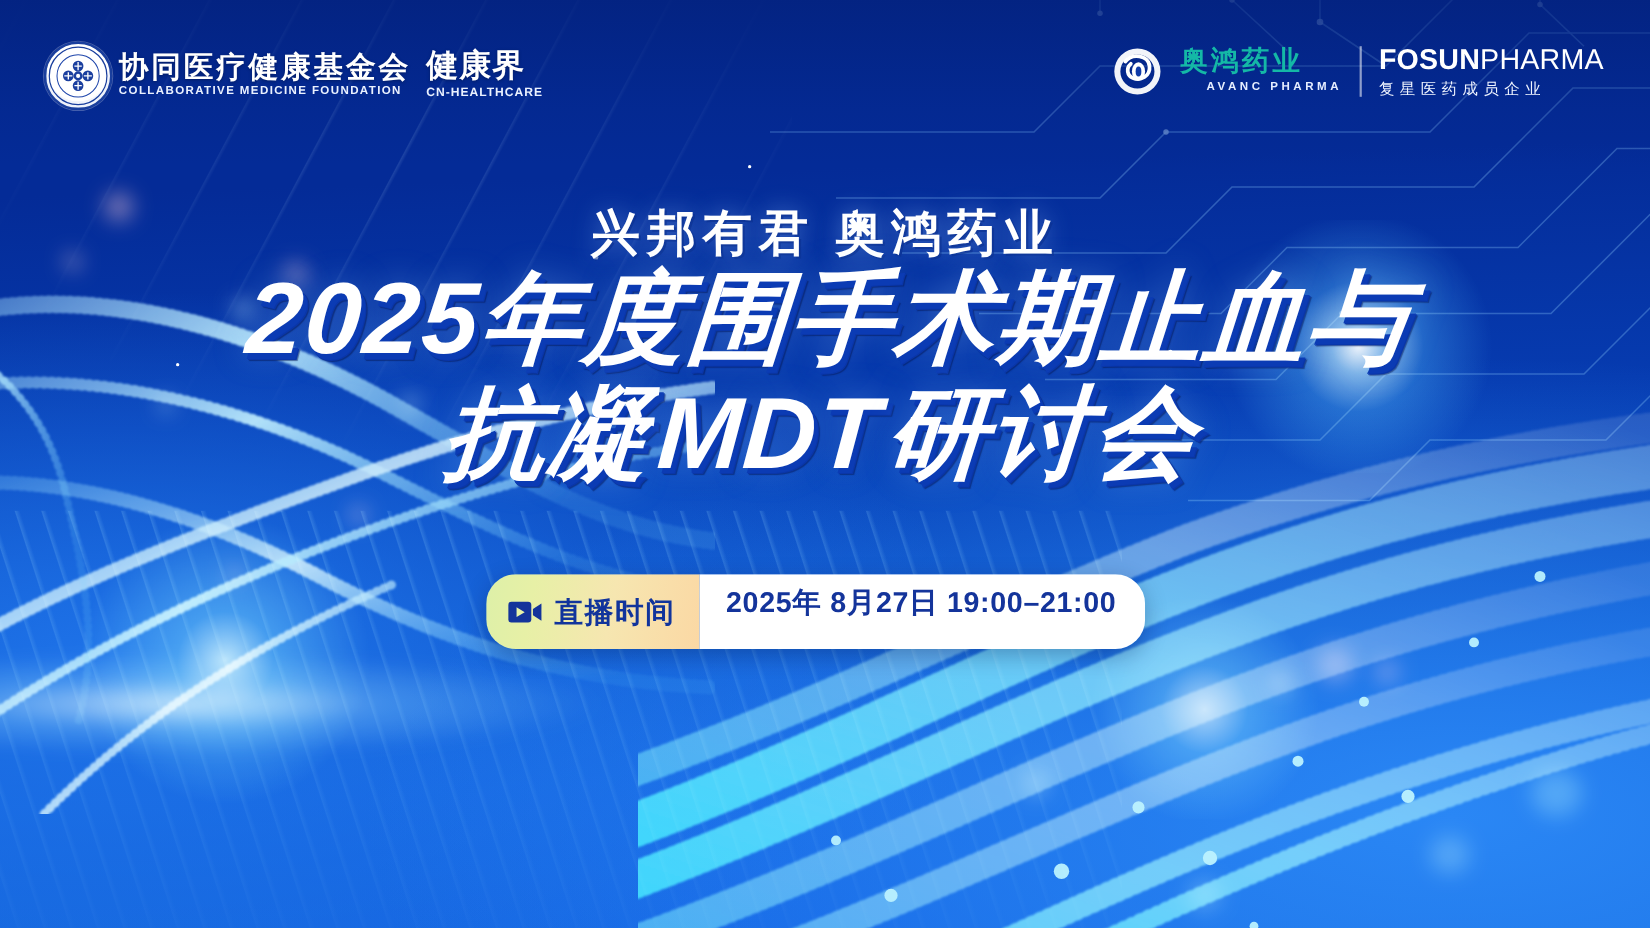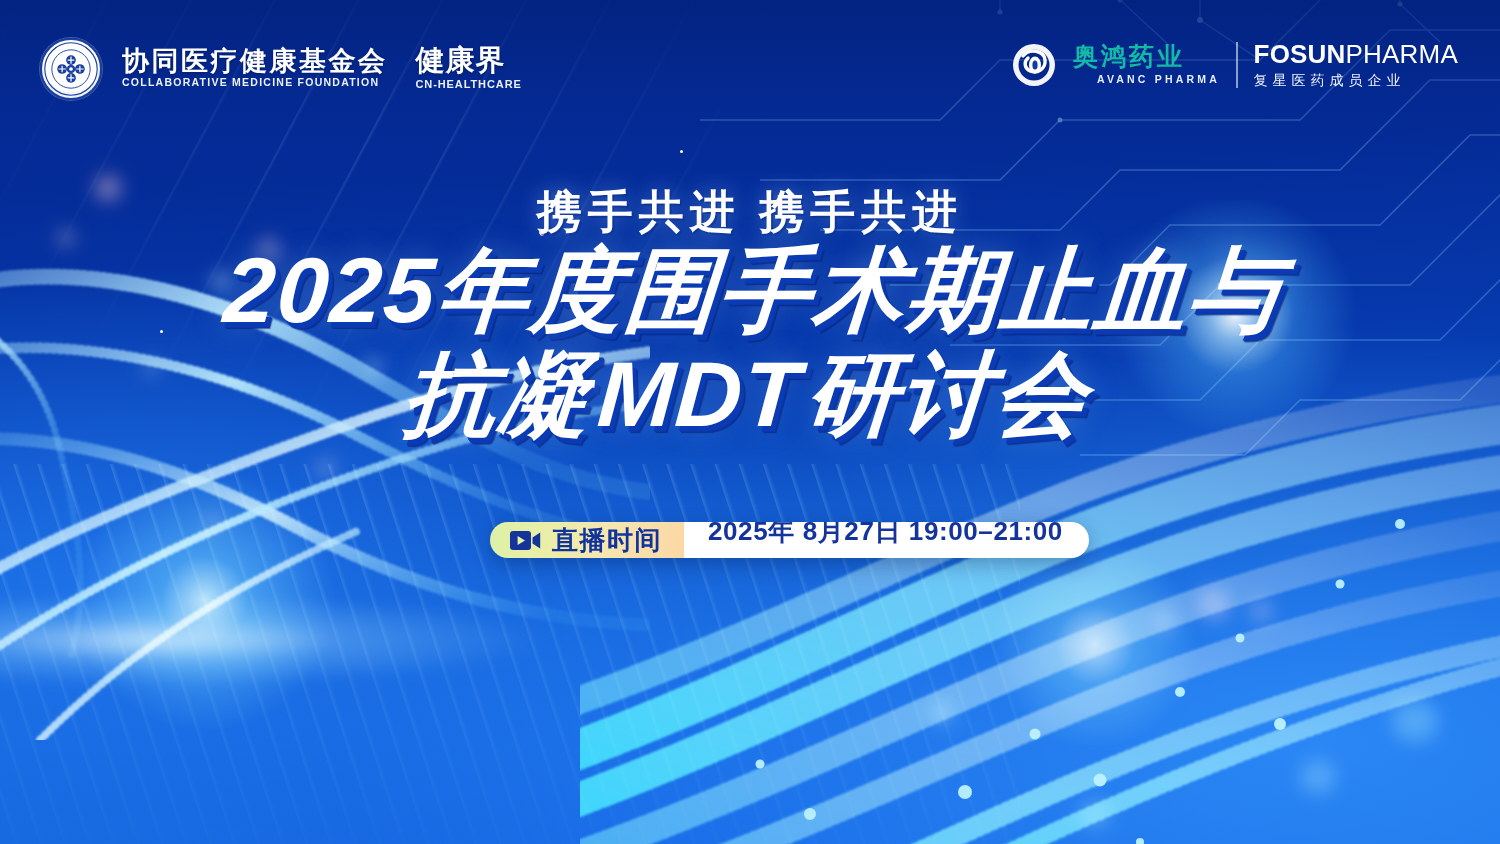--- a/index.html
+++ b/index.html
@@ -136,21 +136,21 @@
   
   .topband{
     position:absolute;left:0;top:0;width:100%;height:150px;
     background:linear-gradient(to bottom, rgba(3,32,122,.72) 0%, rgba(3,32,122,.20) 65%, rgba(3,32,122,0) 100%);
     pointer-events:none;
   }
 
   
   .logo-left{
     position:absolute; left:40px; top:38px;
-    display:flex; align-items:center; gap:20px; z-index:20;
+    display:flex; align-items:center; gap:6px; z-index:20;
   }
   .seal{
     width:62px;height:62px;border-radius:50%;flex:0 0 auto;position:relative;
     background:radial-gradient(circle at 50% 42%, #ffffff 0%, #ffffff 62%, #f1f4fb 63%, #e9eef9 100%);
     border:2px solid #1a3f9e;
     box-shadow:0 0 0 1px rgba(255,255,255,.25);
   }
   .seal svg{position:absolute;inset:0;width:100%;height:100%;}
   .lt-cn{
     display:block;
@@ -215,22 +215,22 @@
        6px 7px 1px rgba(5,25,90,.55),
        0 0 30px rgba(150,205,255,.35);
   }
   .hl-line.l1{font-size:92px;}
   .hl-line.l2{font-size:92px;margin-top:12px;}
   .hl-line .latin{font-style:italic;letter-spacing:1px;padding:0 6px;}
 
   
   .pill{
     position:absolute;
-    left:490px; top:522px;
-    height:36px;
+    left:442px; top:522px;
+    height:68px;
     display:flex; align-items:stretch;
     border-radius:27px;
     overflow:hidden;
     z-index:30;
     box-shadow:0 6px 20px rgba(2,20,70,.30);
   }
   .pill-left{
     display:flex;align-items:center;gap:11px;
     padding:0 22px 0 20px;
     background:linear-gradient(100deg,#ddf0a8 0%,#e7f0a6 22%,#f6e6b0 58%,#fbd8a4 100%);
@@ -437,21 +437,21 @@
       <span class="rt-en">AVANC PHARMA</span>
     </div>
     <div class="vrule"></div>
     <div>
       <span class="fosun-top"><span>FOSUN</span><span class="thin">PHARMA</span></span>
       <span class="fosun-sub">复星医药成员企业</span>
     </div>
   </div>
 
   <div class="title-wrap">
-    <div class="eyebrow">携手共进 携手共进</div>
+    <div class="eyebrow">兴邦有君 奥鸿药业</div>
     <h1 class="headline">
       <span class="hl-line l1">2025年度围手术期止血与</span>
       <span class="hl-line l2"><span>抗凝</span><span class="latin">MDT</span><span>研讨会</span></span>
     </h1>
   </div>
 
   <div class="pill">
     <div class="pill-left">
       <svg class="cam-icon" viewBox="0 0 31 21" aria-hidden="true">
         <rect x="0" y="1" width="21" height="19" rx="3" fill="#14349b"></rect>

